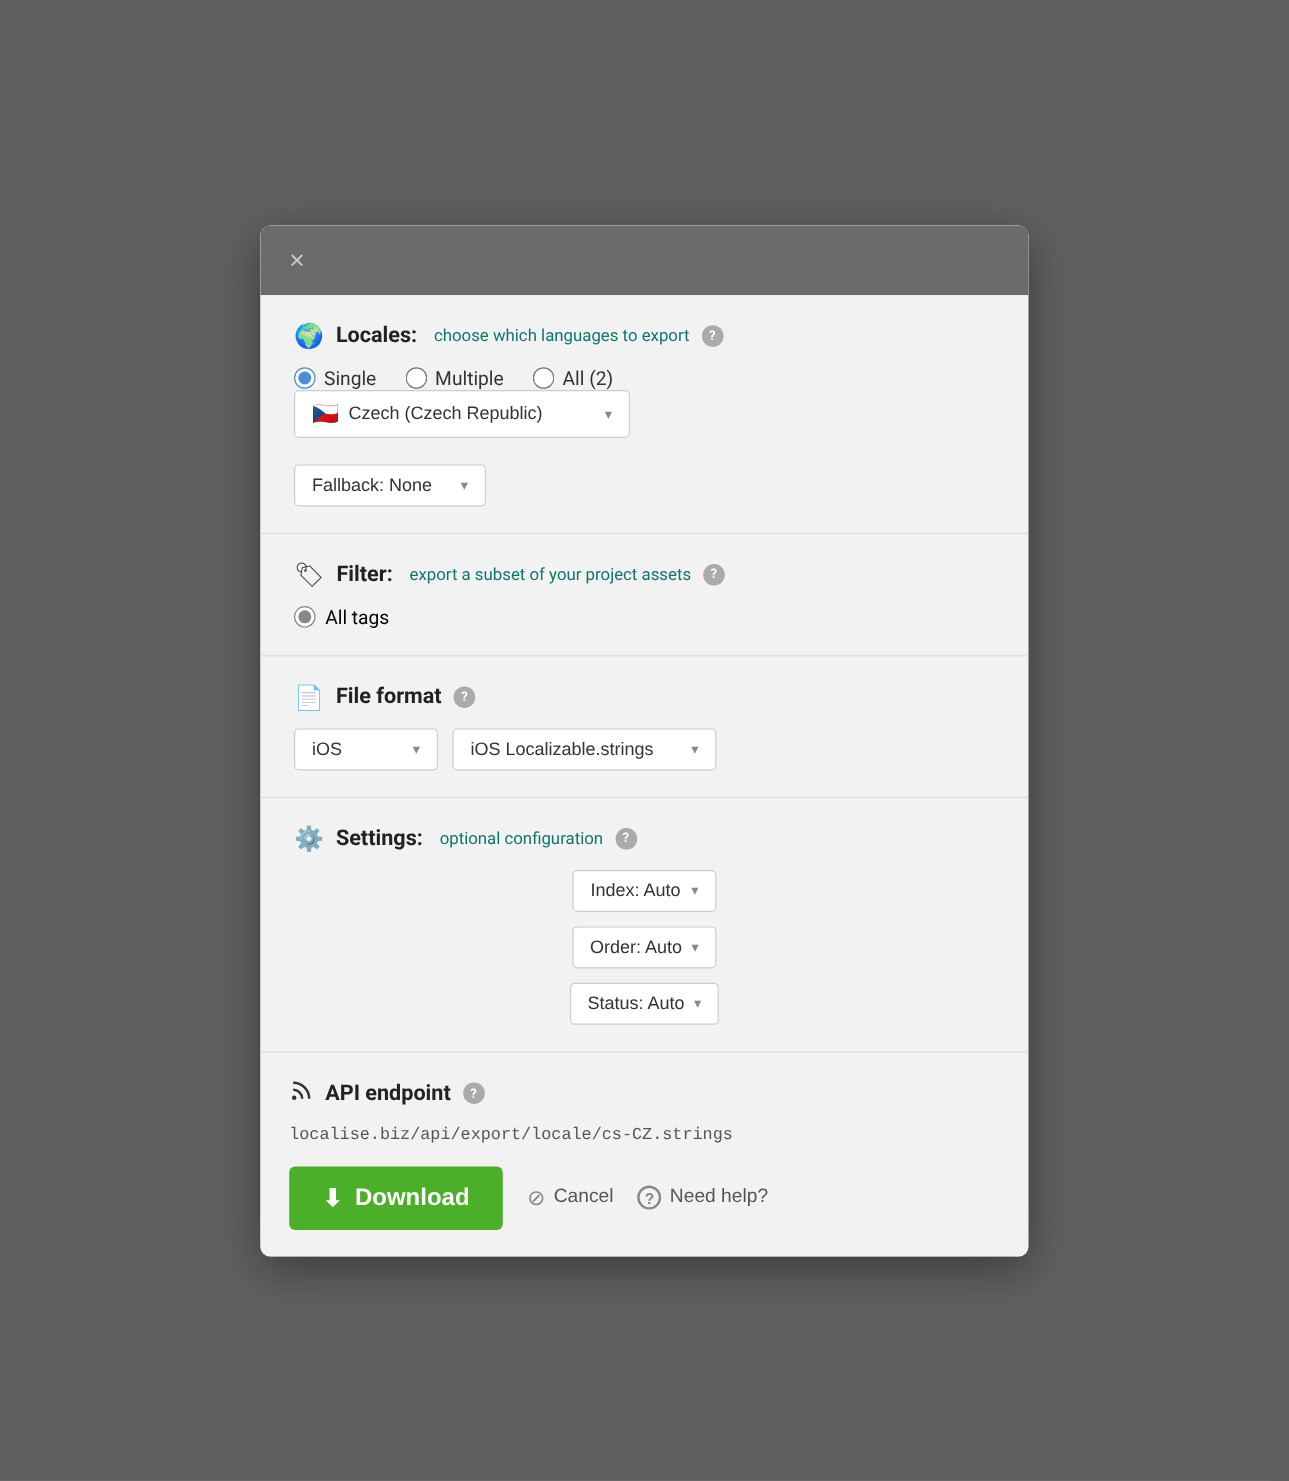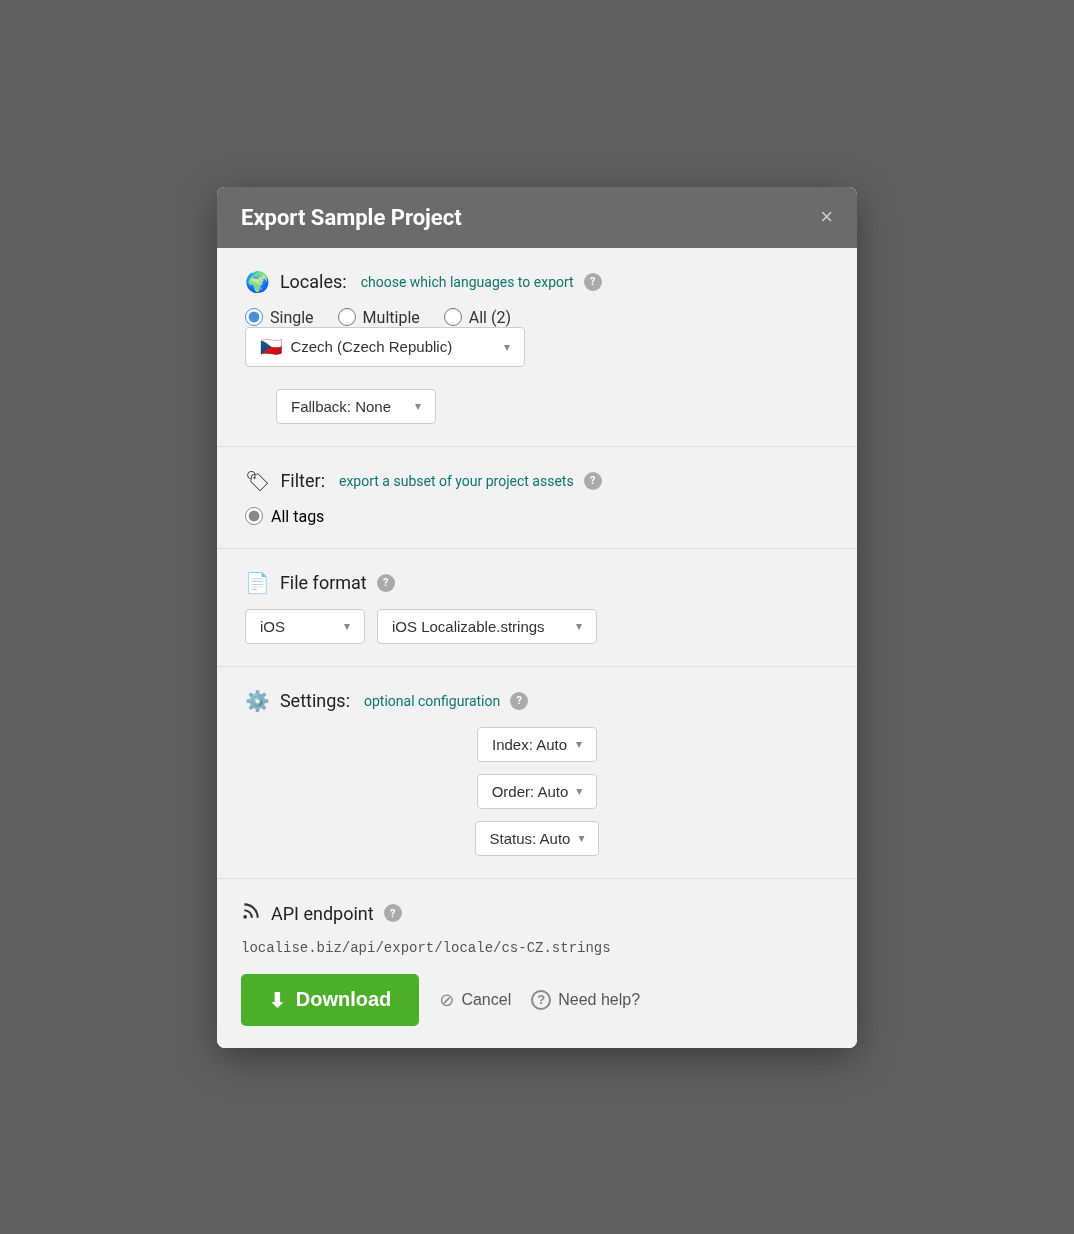--- a/index.html
+++ b/index.html
@@ -76,21 +76,21 @@
       margin-bottom: 14px;
     }
 
     .section-icon {
       font-size: 20px;
       color: #333;
     }
 
     .section-title {
       font-size: 18px;
-      font-weight: 400;
+      font-weight: 700;
       color: #222;
     }
 
     .section-subtitle {
       font-size: 14px;
       color: #0f766e;
       font-weight: 400;
       margin-left: 4px;
     }
 
@@ -154,21 +154,20 @@
       min-width: 280px;
       margin-bottom: 12px;
     }
 
     .flag {
       font-size: 18px;
     }
 
     .fallback-dropdown {
       min-width: 160px;
-      margin-left: 31px;
     }
 
     .all-tags-row {
       display: flex;
       align-items: center;
       gap: 8px;
     }
 
     .all-tags-radio {
       width: 18px;
@@ -239,21 +238,20 @@
       color: #888;
     }
   </style>
 </head>
 <body>
 
 <div class="overlay">
   <div class="modal">
 
     <div class="modal-header">
-      <span class="modal-title">Export Sample Project</span>
       <button class="close-btn">×</button>
     </div>
 
     <div class="modal-body">
 
       <div class="section">
         <div class="section-header">
           <span class="section-icon">🌍</span>
           <span class="section-title">Locales:</span>
           <span class="section-subtitle">choose which languages to export</span>

